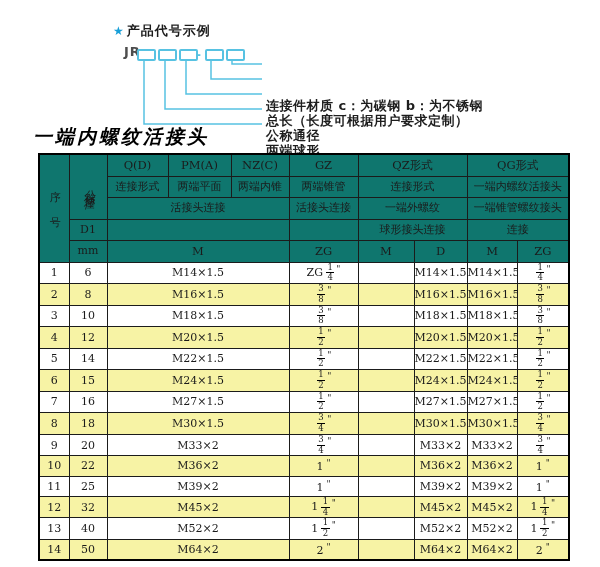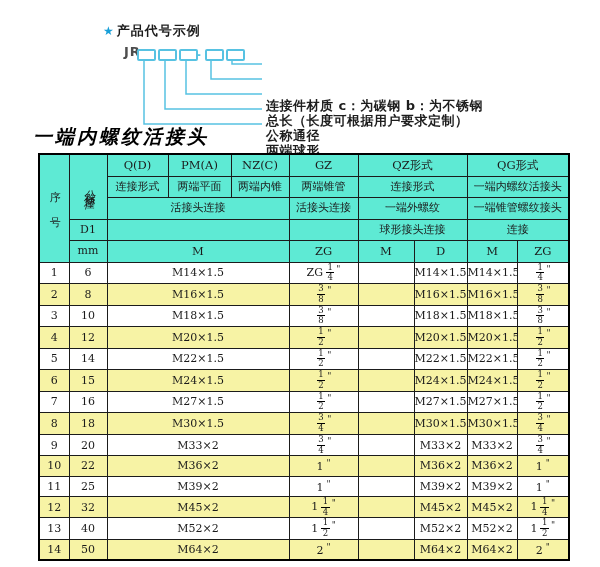--- a/index.html
+++ b/index.html
@@ -4,21 +4,21 @@
 <style>
   html,body{margin:0;padding:0;}
   body{
     width:600px;height:567px;background:#ffffff;position:relative;overflow:hidden;
     font-family:"DejaVu Sans",sans-serif;color:#1b1b1b;
   }
   .stage{position:absolute;inset:0;}
 
   
   .diagram{position:absolute;left:0;top:0;width:600px;height:150px;}
-  .diagram-title{position:absolute;left:103px;top:22px;font-size:13px;font-weight:700;letter-spacing:1px;}
+  .diagram-title{position:absolute;left:113px;top:22px;font-size:13px;font-weight:700;letter-spacing:1px;}
   .star{color:#189fd8;margin-right:2px;font-size:12px;}
   .jr-prefix{position:absolute;left:124px;top:44px;font-size:13px;font-weight:700;color:#4d4d4d;letter-spacing:1px;}
   .codebox{position:absolute;top:49px;width:15px;height:8px;border:2px solid #57c2e2;border-radius:2px;background:#fff;}
   .cb1{left:137px;} .cb2{left:158px;} .cb3{left:179px;} .cb4{left:205px;} .cb5{left:226px;}
   .code-dash{position:absolute;left:196px;top:48px;color:#57c2e2;font-weight:700;font-size:12px;}
   .diagram-lines{position:absolute;left:0;top:0;width:600px;height:150px;}
   .dg-label{position:absolute;left:266px;font-size:13px;font-weight:600;color:#1e1e1e;white-space:nowrap;letter-spacing:0.5px;margin-top:40px;}
   .dgl1{top:57px;} .dgl2{top:72px;} .dgl3{top:87px;} .dgl4{top:102px;} .dgl5{top:117px;}
 
   
@@ -31,21 +31,21 @@
   table.ref{
     position:absolute;left:38px;top:153px;width:530px;
     border-collapse:collapse;table-layout:fixed;
     border:2px solid #000;
     font-family:"DejaVu Serif",serif;
   }
   table.ref th, table.ref td{
     border:1px solid #1b1b1b;text-align:center;vertical-align:middle;
     padding:0;overflow:hidden;
   }
-  table.ref thead th{background:#5eead4;font-weight:400;font-size:11px;height:20.5px;line-height:1.1;}
+  table.ref thead th{background:#0f766e;font-weight:400;font-size:11px;height:20.5px;line-height:1.1;}
   table.ref thead th.code{font-size:11.5px;}
   table.ref tbody td{font-size:11px;height:19.3px;background:#ffffff;}
   table.ref tbody tr:nth-child(even) td{background:#f7f3a5;}
   th.vert{writing-mode:vertical-rl;text-orientation:upright;}
   th.vert-serial{letter-spacing:26px;font-size:12px;padding-top:8px;}
   th.vert-dia{letter-spacing:3px;font-size:11px;font-style:italic;}
 
   
   .frac{display:inline-flex;flex-direction:column;align-items:center;font-size:8.5px;line-height:1.15;vertical-align:middle;margin:0 1px;}
   .frac .fn{border-bottom:1px solid #000;padding:0 1.5px;}

